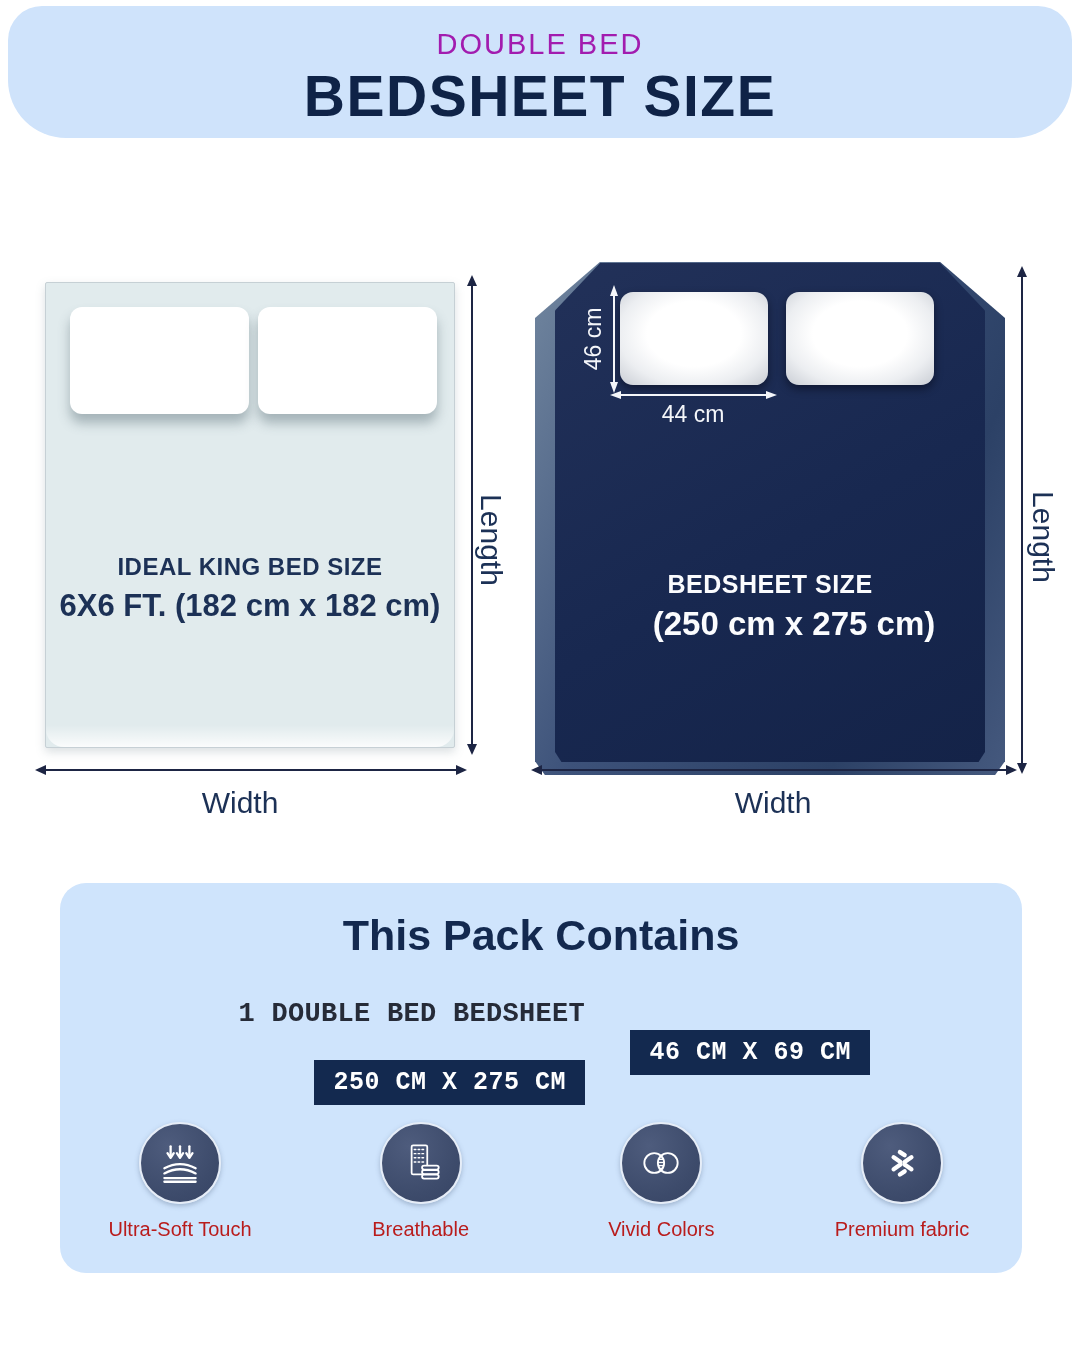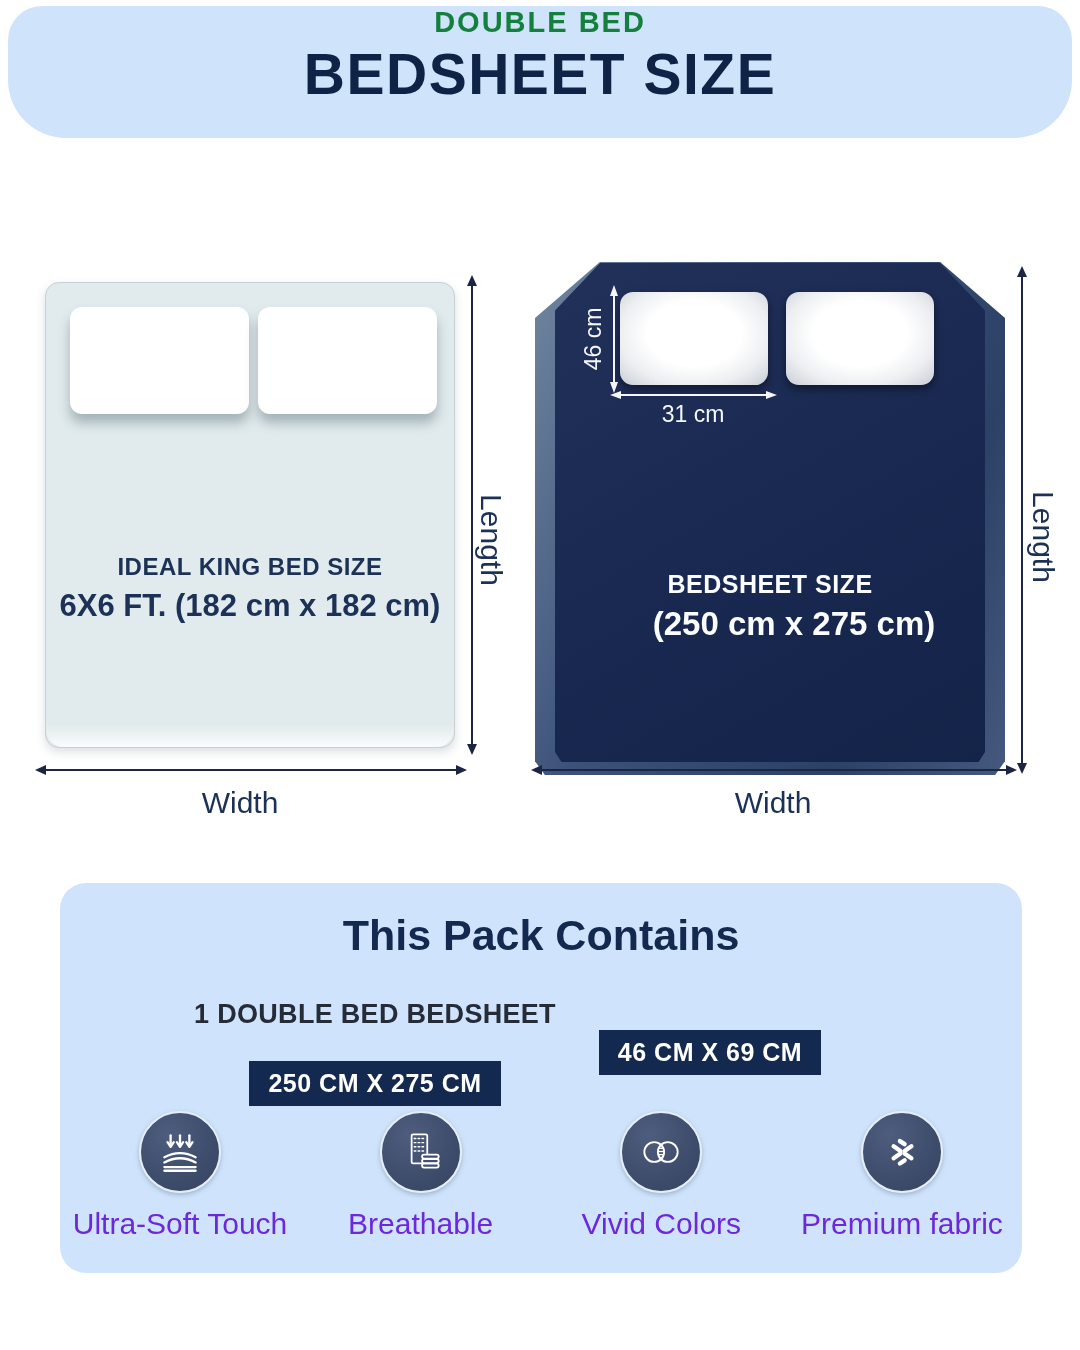--- a/index.html
+++ b/index.html
@@ -3,21 +3,21 @@
 <meta charset="utf-8">
 <style>
   * { margin:0; padding:0; box-sizing:border-box; }
   html,body { background:#ffffff; }
   body { font-family:"Liberation Sans", sans-serif; }
   .canvas { position:relative; width:1080px; height:1350px; margin:0 auto; background:#ffffff; overflow:hidden; }
 
   
   .banner { position:absolute; left:8px; top:6px; width:1064px; height:132px;
             background:#cfe3fb; border-radius:34px 34px 58px 58px; text-align:center; }
-  .banner .kicker { font-size:29px; font-weight:700; letter-spacing:2px; color:#15803d; }
+  .banner .kicker { margin-top:22px; font-size:29px; font-weight:400; letter-spacing:2px; color:#a21caf; }
   .banner .title  { margin-top:2px; font-size:57px; font-weight:800; letter-spacing:1.5px; color:#0f2347; }
 
   
   .varrow { position:absolute; width:2px; background:#1d2544; }
   .varrow::before { content:""; position:absolute; top:-9px; left:-4px; width:0; height:0;
                     border-left:5px solid transparent; border-right:5px solid transparent; border-bottom:11px solid #1d2544; }
   .varrow::after  { content:""; position:absolute; bottom:-9px; left:-4px; width:0; height:0;
                     border-left:5px solid transparent; border-right:5px solid transparent; border-top:11px solid #1d2544; }
   .harrow { position:absolute; height:2px; background:#1d2544; }
   .harrow::before { content:""; position:absolute; left:-9px; top:-4px; width:0; height:0;
@@ -29,21 +29,21 @@
   .white-arrow.varrow::after  { border-top-color:#f4f6fa;    border-left-width:4px; border-right-width:4px; bottom:-8px; left:-3px; }
   .white-arrow.harrow::before { border-right-color:#f4f6fa; border-top-width:4px; border-bottom-width:4px; left:-8px; top:-3px; }
   .white-arrow.harrow::after  { border-left-color:#f4f6fa;  border-top-width:4px; border-bottom-width:4px; right:-8px; top:-3px; }
 
   .dim-label { position:absolute; color:#1c3156; font-size:30px; font-weight:500;
                transform:translate(-50%,-50%); white-space:nowrap; }
   .dim-label.rot { transform:translate(-50%,-50%) rotate(90deg); }
 
   
   .bed { position:absolute; left:45px; top:282px; width:410px; height:466px;
-         background:#e1ebed; border:1px solid #c6d0d5; border-radius:14px;
+         background:#e1ebed; border:1px solid #c6d0d5; border-radius:2px;
          box-shadow:0 4px 10px rgba(110,130,140,.25); }
   .bed::after { content:""; position:absolute; left:0; right:0; bottom:0; height:22px;
                 border-radius:0 0 18px 18px;
                 background:linear-gradient(180deg, rgba(255,255,255,0) 0%, rgba(255,255,255,.85) 100%); }
   .pillow { position:absolute; top:24px; width:179px; height:107px; background:#ffffff;
             border-radius:12px; box-shadow:0 9px 12px rgba(90,110,120,.45); }
   .pillow.p1 { left:24px; } .pillow.p2 { left:212px; }
   .bed-text { position:absolute; left:0; width:100%; top:270px; text-align:center; color:#1c3156; }
   .bed-text .t1 { font-size:24px; font-weight:700; letter-spacing:.5px; }
   .bed-text .t2 { font-size:31px; font-weight:600; margin-top:7px; }
@@ -65,36 +65,36 @@
   .sheet-dim.rot { transform:translate(-50%,-50%) rotate(-90deg); }
   .sheet-text { position:absolute; left:0; width:100%; top:308px; text-align:center; color:#fbfcfe; }
   .sheet-text .t1 { font-size:25px; font-weight:700; letter-spacing:.5px; }
   .sheet-text .t2 { font-size:33px; font-weight:700; margin-top:6px;padding-left:48px; }
 
   
   .pack { position:absolute; left:60px; top:883px; width:962px; height:390px;
           background:#cfe4fc; border-radius:26px;padding-left:31px; }
   .pack-title { position:absolute; left:0; width:100%; top:28px; text-align:center;
                 font-size:43px; font-weight:800; color:#13294f; }
-  .pack-item { position:absolute; text-align:center; }
+  .pack-item { position:absolute; text-align:right;font-family:Liberation Mono, monospace; }
   .pack-item .plabel { font-size:27px; font-weight:600; color:#262b38; letter-spacing:.3px; white-space:nowrap; }
   .pack-item .pbadge { display:inline-block; margin-top:31px; background:#13294f; color:#ffffff;
                        font-size:25px; font-weight:700; letter-spacing:.5px; padding:8px 19px; }
   .pack-item.i1 { left:105px; top:116px; width:420px; }
   .pack-item.i2 { left:490px; top:116px; width:320px; }
 
   .features { position:absolute; left:30px; right:30px; bottom:32px;
               display:flex; justify-content:space-between; }
   .feature { width:180px; display:flex; flex-direction:column; align-items:center; }
   .fcircle { width:82px; height:82px; border-radius:50%;
              background:radial-gradient(circle at 35% 28%, #4e5c7d 0%, #3d4b6b 65%, #364363 100%);
              border:2px solid #e6edf7; display:flex; align-items:center; justify-content:center;
              box-shadow:0 2px 5px rgba(70,90,120,.35); }
   .fcircle svg { width:50px; height:50px; }
-  .flabel { margin-top:14px; font-size:30px; font-weight:500; color:#6d28d9; white-space:nowrap; }
+  .flabel { margin-top:14px; font-size:20px; font-weight:500; color:#b91c1c; white-space:nowrap; }
 </style>
 </head>
 <body>
 
 <div class="canvas">
 
   <div class="banner">
     <div class="kicker">DOUBLE BED</div>
     <div class="title">BEDSHEET SIZE</div>
   </div>
@@ -113,21 +113,21 @@
   <div class="dim-label" style="left:240px; top:803px;">Width</div>
 
   <div class="sheet">
     <div class="sheet-outer"></div>
     <div class="sheet-inner"></div>
     <div class="spillow p1"></div>
     <div class="spillow p2"></div>
     <div class="varrow white-arrow" style="left:78px; top:31px; height:92px;"></div>
     <div class="sheet-dim rot" style="left:58px; top:77px;">46 cm</div>
     <div class="harrow white-arrow" style="left:83px; top:132px; width:151px;"></div>
-    <div class="sheet-dim" style="left:158px; top:152px;">31 cm</div>
+    <div class="sheet-dim" style="left:158px; top:152px;">44 cm</div>
     <div class="sheet-text">
       <div class="t1">BEDSHEET SIZE</div>
       <div class="t2">(250 cm x 275 cm)</div>
     </div>
   </div>
   <div class="varrow" style="left:1021px; top:275px; height:490px;"></div>
   <div class="dim-label rot" style="left:1043px; top:537px;">Length</div>
   <div class="harrow" style="left:540px; top:769px; width:468px;"></div>
   <div class="dim-label" style="left:773px; top:803px;">Width</div>
 

